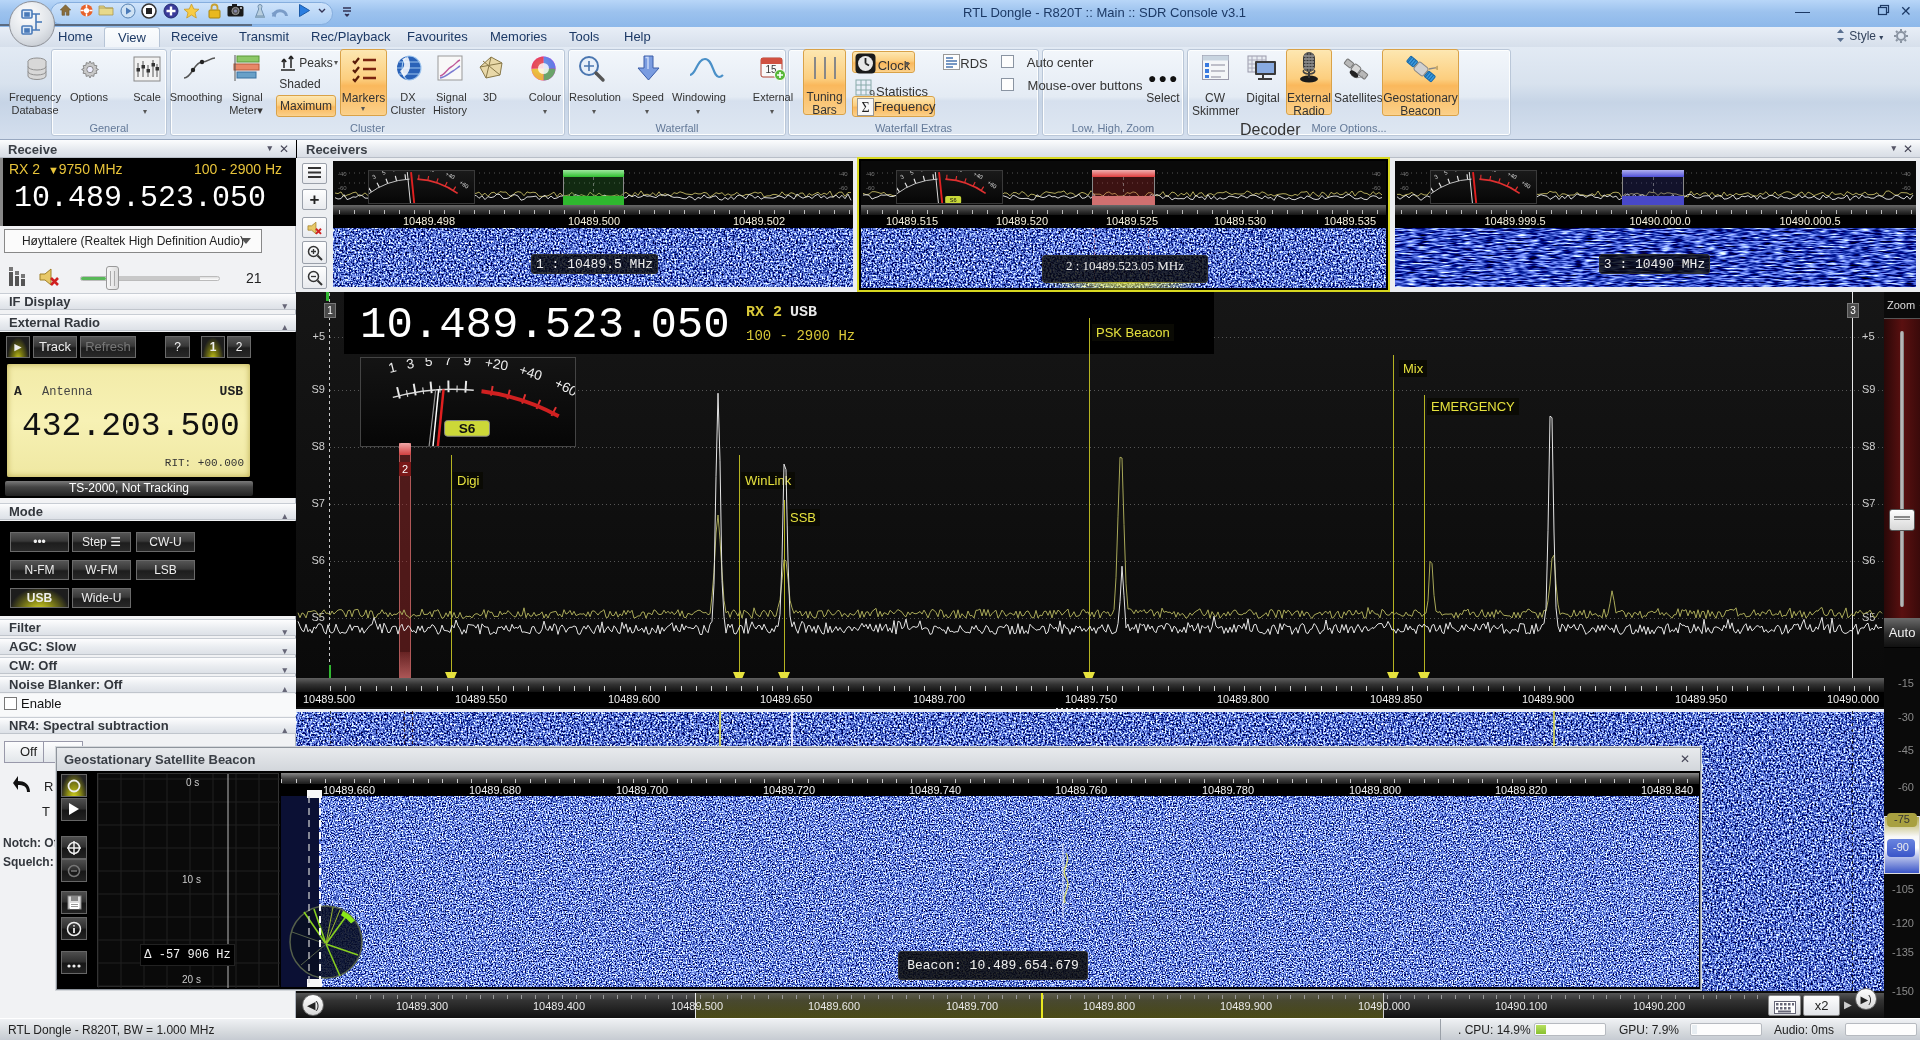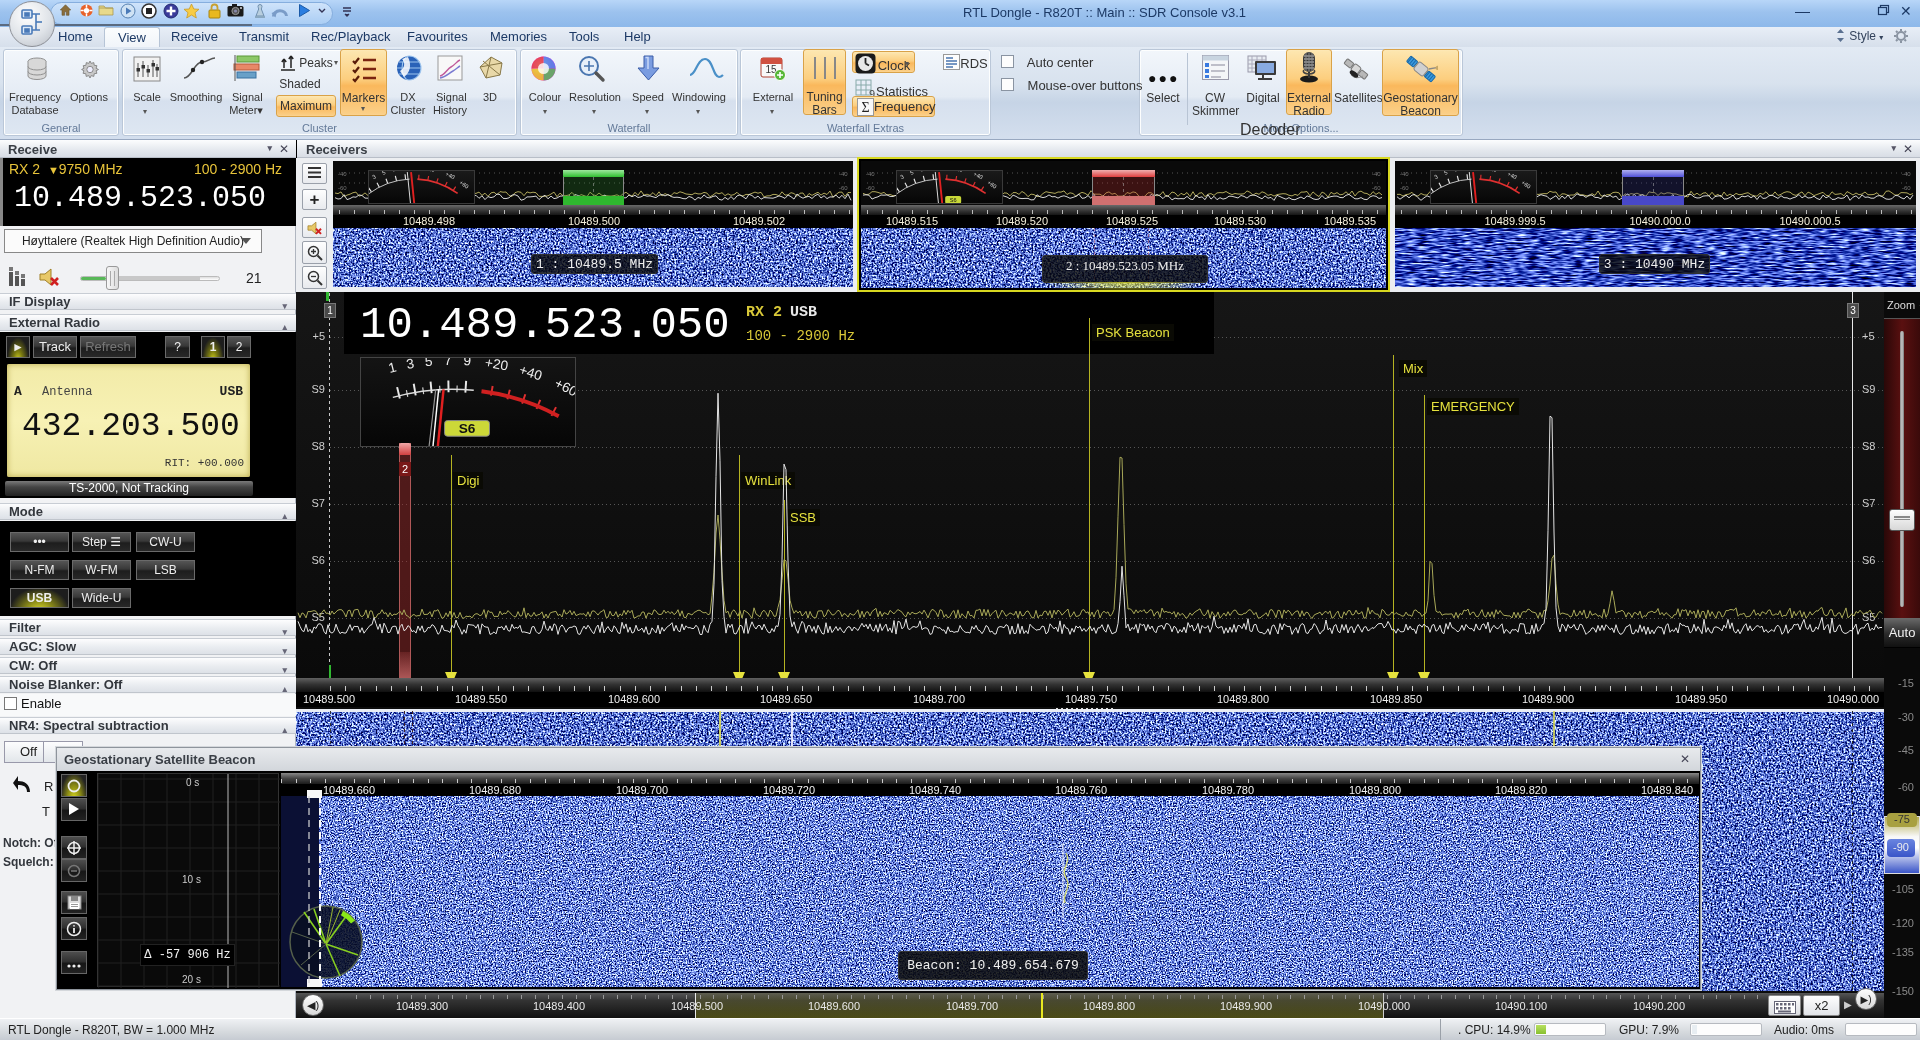--- a/index.html
+++ b/index.html
@@ -11,21 +11,21 @@
 #qatpill{left:50px;top:2px;width:283px;height:23px;border-radius:12px;background:linear-gradient(#cfe3fa,#aacdf4);border:1px solid #86aede;}
 .qi{position:absolute;top:3px;width:17px;height:17px;font-size:13px;line-height:17px;text-align:center;}
 #wtitle{left:963px;top:5px;font-size:13px;color:#1c3965;}
 .wbtn{top:4px;color:#1c3965;font-size:13px;}
 
 #tabrow{left:0;top:27px;width:1920px;height:20px;background:linear-gradient(#e8eef7,#d6dfeb);}
 .tab{position:absolute;top:27px;height:20px;padding:2px 13px;font-size:13px;color:#1c3965;}
 .tab.act{background:linear-gradient(#fbfdfe,#f0f4f9);border:1px solid #b6c4d6;border-bottom:none;border-radius:3px 3px 0 0;}
 
 #ribbon{left:0;top:47px;width:1920px;height:93px;background:linear-gradient(#e2eaf4,#d8e2ee 40%,#c6d4e6 60%,#d4dfee);border-bottom:1px solid #98a8c0;}
-.grp{position:absolute;top:2px;height:87px;border:1px solid #bac7d8;border-radius:3px;background:linear-gradient(#f2f6fb,#e4ebf4 55%,#d6e0ee 60%,#dee7f2);box-shadow:inset 0 0 0 1px #fdfefe;}
+.grp{position:absolute;top:2px;height:87px;border:1px solid #bac7d8;border-radius:3px;background:linear-gradient(#f2f6fb,#e4ebf4 55%,#d6e0ee 60%,#dee7f2);box-shadow:inset 0 0 0 1px #fdfefe;margin-left:48px;}
 .grplabel{position:absolute;bottom:1px;width:100%;text-align:center;font-size:11px;color:#647a99;}
 .rlab{position:absolute;font-size:11px;color:#333;text-align:center;}
 .orange{background:linear-gradient(#fde7b1,#fcce7e 45%,#fab85c 55%,#fbd089);border:1px solid #d9a248;border-radius:3px;box-shadow:inset 0 0 2px #fff3;}
 .dd{position:absolute;font-size:8px;color:#555;}
 
 .phdr{background:linear-gradient(#fcfdfe,#e4e8ee 60%,#d8dde5);border-bottom:1px solid #b8bec8;color:#3a3f46;font-weight:bold;font-size:13px;}
 
 #leftpanel{left:0;top:158px;width:296px;height:860px;background:#f1f2f4;border-right:1px solid #b0b6c0;}
 .shdr{position:absolute;left:0;width:296px;height:17px;background:linear-gradient(#fdfdfe,#e9ecf0 55%,#dde1e7);border-top:1px solid #c8cdd4;border-bottom:1px solid #c0c5cc;color:#33373d;font-weight:bold;font-size:13px;padding-left:9px;line-height:16px;}
 .sarr{position:absolute;right:9px;font-size:9px;color:#667;}
@@ -160,20 +160,23 @@
       <div class="grplabel">General</div>
     </div>
 <div class="grp" style="left:122px;width:395px;">
       <div class="grplabel">Cluster</div>
     </div>
 <div class="grp" style="left:740px;width:251px;">
       <div class="grplabel">Waterfall Extras</div>
     </div>
 <div class="grp" style="left:520px;width:218px;">
       <div class="grplabel">Waterfall</div>
+    </div>
+<div class="grp" style="left:994px;width:142px;">
+      <div class="grplabel">Low, High, Zoom</div>
     </div>
 <div class="grp" style="left:1139px;width:324px;">
       <div class="grplabel">More Options...</div>
     </div>
 <div class="abs" style="left:26px;top:10px;"><svg width="22" height="24" viewBox="0 0 22 24">
         <g fill="#d8d8d8" stroke="#909090">
           <ellipse cx="11" cy="4.5" rx="9" ry="3.5"></ellipse>
           <path d="M2 4.5 V19 a9 3.5 0 0 0 18 0 V4.5"></path>
           <path d="M2 9.5 a9 3.5 0 0 0 18 0 M2 14.5 a9 3.5 0 0 0 18 0" fill="none"></path>
         </g>

